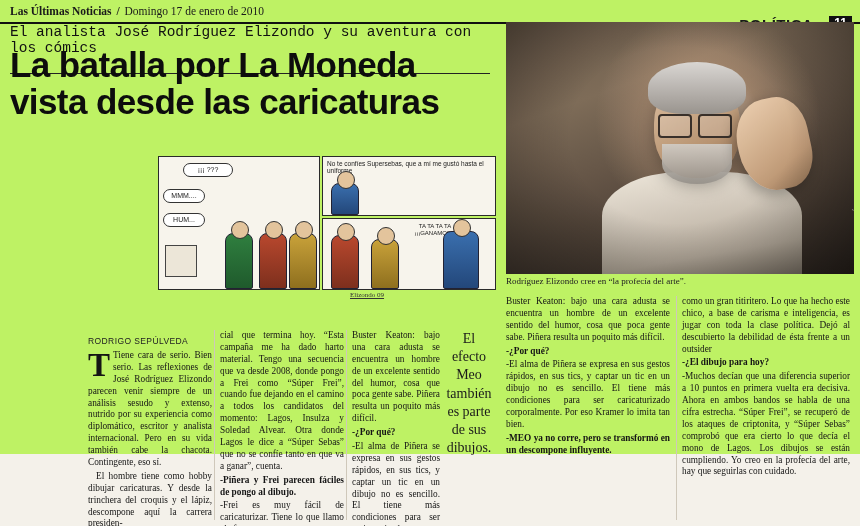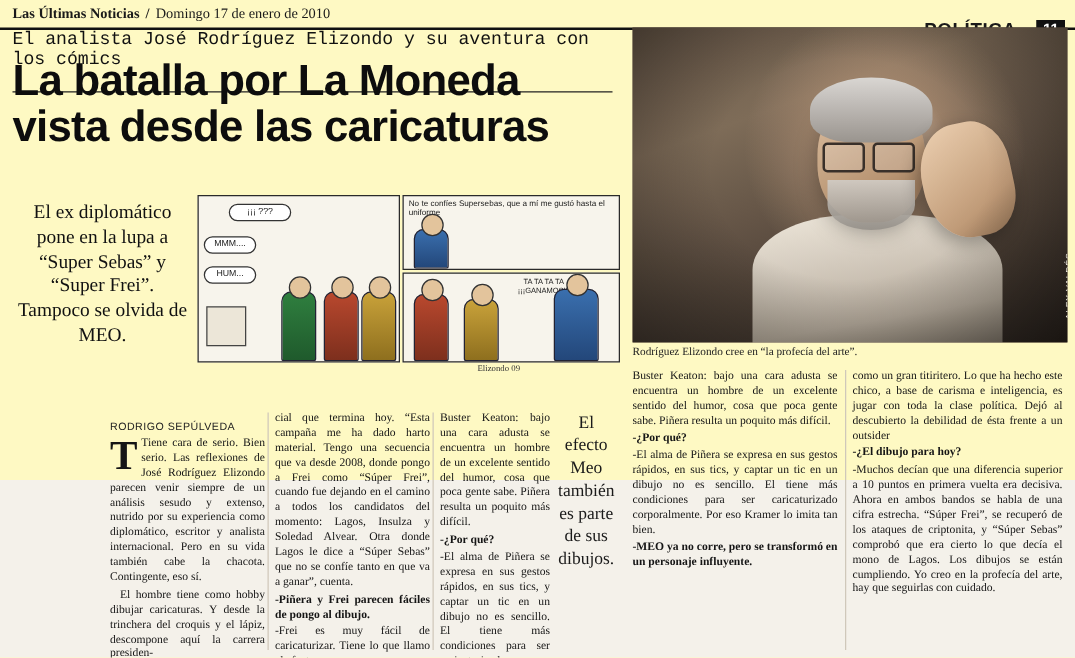--- a/index.html
+++ b/index.html
@@ -11,22 +11,22 @@
     height: 526px;
     background: #f4f1ea;
     font-family: "Liberation Serif", serif;
     color: #1a1a1a;
     overflow: hidden;
     position: relative;
   }
   .page {
     position: relative;
     width: 860px;
-    height: 384px;
-    background: #fef9c3;
+    height: 454px;
+    background: #bef264;
   }
 
   
   .masthead {
     position: absolute;
     top: 0; left: 0;
     width: 860px;
     height: 22px;
     border-bottom: 2px solid #111;
     display: flex;
@@ -273,25 +273,26 @@
     position: absolute;
     left: 86px; top: 4px;
     font-family: "Liberation Sans", sans-serif;
     font-size: 6px;
     text-align: center;
     line-height: 1.15;
     width: 52px;
   }
   .signature {
     position: absolute;
-    left: 224px;
+    left: 192px;
     top: 139px;
     font-family: "Liberation Serif", serif;
     font-size: 7px;
     color: #333;
+    text-decoration: underline;
   }
 
   
   .efecto {
     position: absolute;
     left: 444px;
     top: 330px;
     width: 50px;
     font-family: "Liberation Serif", serif;
     font-size: 14px;
@@ -376,21 +377,20 @@
       <div class="ph-glass-l"></div>
       <div class="ph-glass-r"></div>
       <div class="ph-beard"></div>
       <div class="ph-hand"></div>
       <div class="ph-vign"></div>
     </div>
     <div class="photo-credit">ALEX VALDÉS</div>
   </div>
   <div class="photo-caption">Rodríguez Elizondo cree en “la profecía del arte”.</div>
 
-  <div class="deck">El ex diplomático pone en la lupa a “Super Sebas” y “Super Frei”. Tampoco se olvida de MEO.</div>
 
   <div class="comics">
     <div class="cpanel cp1">
       <div class="cp-bubble b1">¡¡¡ ???</div>
       <div class="cp-bubble b2">MMM....</div>
       <div class="cp-bubble b3">HUM...</div>
       <div class="cfig" style="left:66px;">
           <span class="cfig-head"></span>
         </div>
       <div class="cfig b" style="left:100px;">
@@ -448,21 +448,21 @@
     <p class="noind">Buster Keaton: bajo una cara adusta se encuentra un hombre de un excelente sentido del humor, cosa que poca gente sabe. Piñera resulta un poquito más difícil.</p>
     <p class="q">-¿Por qué?</p>
     <p class="noind">-El alma de Piñera se expresa en sus gestos rápidos, en sus tics, y captar un tic en un dibujo no es sencillo. El tiene más condiciones para ser caricaturizado corporalmente. Por eso Kramer lo imita tan bien.</p>
 
   </div>
 
   <div class="col col4">
     <p class="noind">Buster Keaton: bajo una cara adusta se encuentra un hombre de un excelente sentido del humor, cosa que poca gente sabe. Piñera resulta un poquito más difícil.</p>
     <p class="q">-¿Por qué?</p>
     <p class="noind">-El alma de Piñera se expresa en sus gestos rápidos, en sus tics, y captar un tic en un dibujo no es sencillo. El tiene más condiciones para ser caricaturizado corporalmente. Por eso Kramer lo imita tan bien.</p>
-    <p class="q">-MEO ya no corre, pero se transformó en un personaje influyente.</p>
+    <p class="q">-MEO ya no corre, pero se transformó en un descompone influyente.</p>
   </div>
 
   <div class="col col5">
     <p class="noind">como un gran titiritero. Lo que ha hecho este chico, a base de carisma e inteligencia, es jugar con toda la clase política. Dejó al descubierto la debilidad de ésta frente a un outsider</p>
     <p class="q">-¿El dibujo para hoy?</p>
     <p class="noind">-Muchos decían que una diferencia superior a 10 puntos en primera vuelta era decisiva. Ahora en ambos bandos se habla de una cifra estrecha. “Súper Frei”, se recuperó de los ataques de criptonita, y “Súper Sebas” comprobó que era cierto lo que decía el mono de Lagos. Los dibujos se están cumpliendo. Yo creo en la profecía del arte, hay que seguirlas con cuidado.</p>
   </div>
 
 </div>
 

